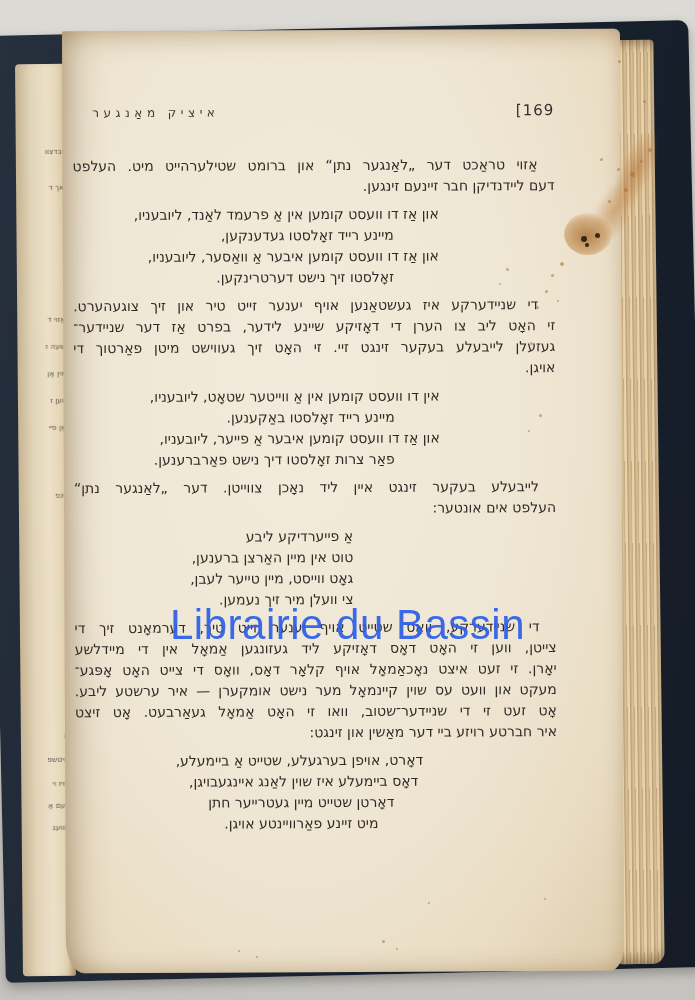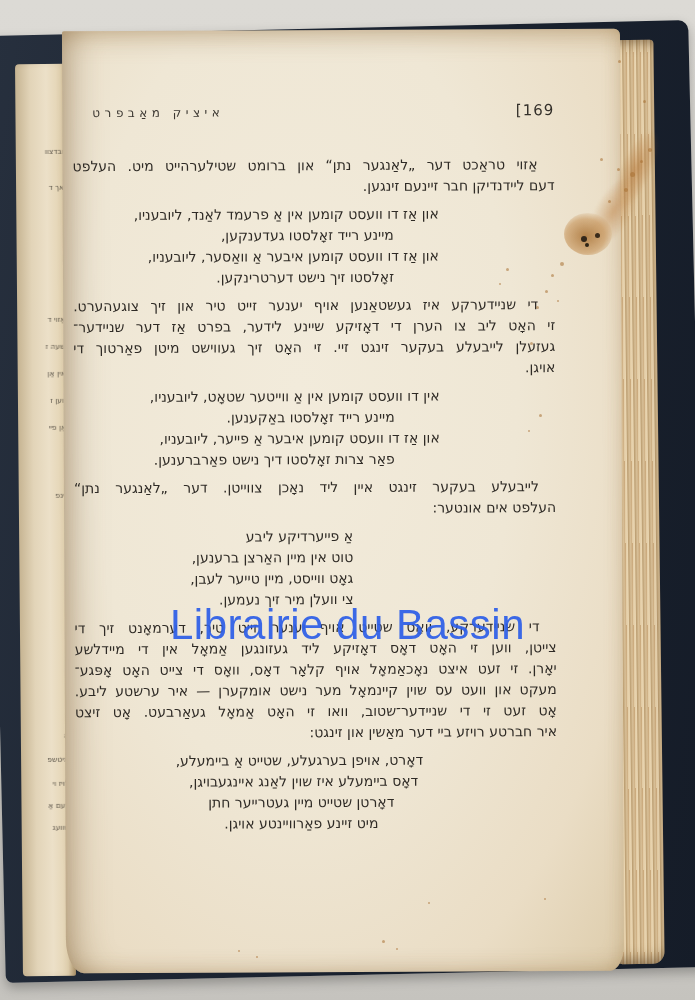--- a/index.html
+++ b/index.html
@@ -87,21 +87,21 @@
     <span class="frag" style="top:716px">לויז וי</span>
     <span class="frag" style="top:738px">דעם אַ</span>
     <span class="frag" style="top:760px">שוועג</span>
   </div>
 
   <div class="page">
     <div class="content">
 
       <div class="pg-header">
         <span class="pg-num">[169</span>
-        <span class="pg-title">איציק מאַבפרט</span>
+        <span class="pg-title">איציק מאַנגער</span>
       </div>
 
       <div class="body">
 
         <div>
           <div class="pl first">אַזוי טראַכט דער „לאַנגער נתן“ און ברומט שטילערהייט מיט. העלפט</div>
           <div class="pl end">דעם ליידנדיקן חבר זיינעם זינגען.</div>
         </div>
 
         <div class="verse">

